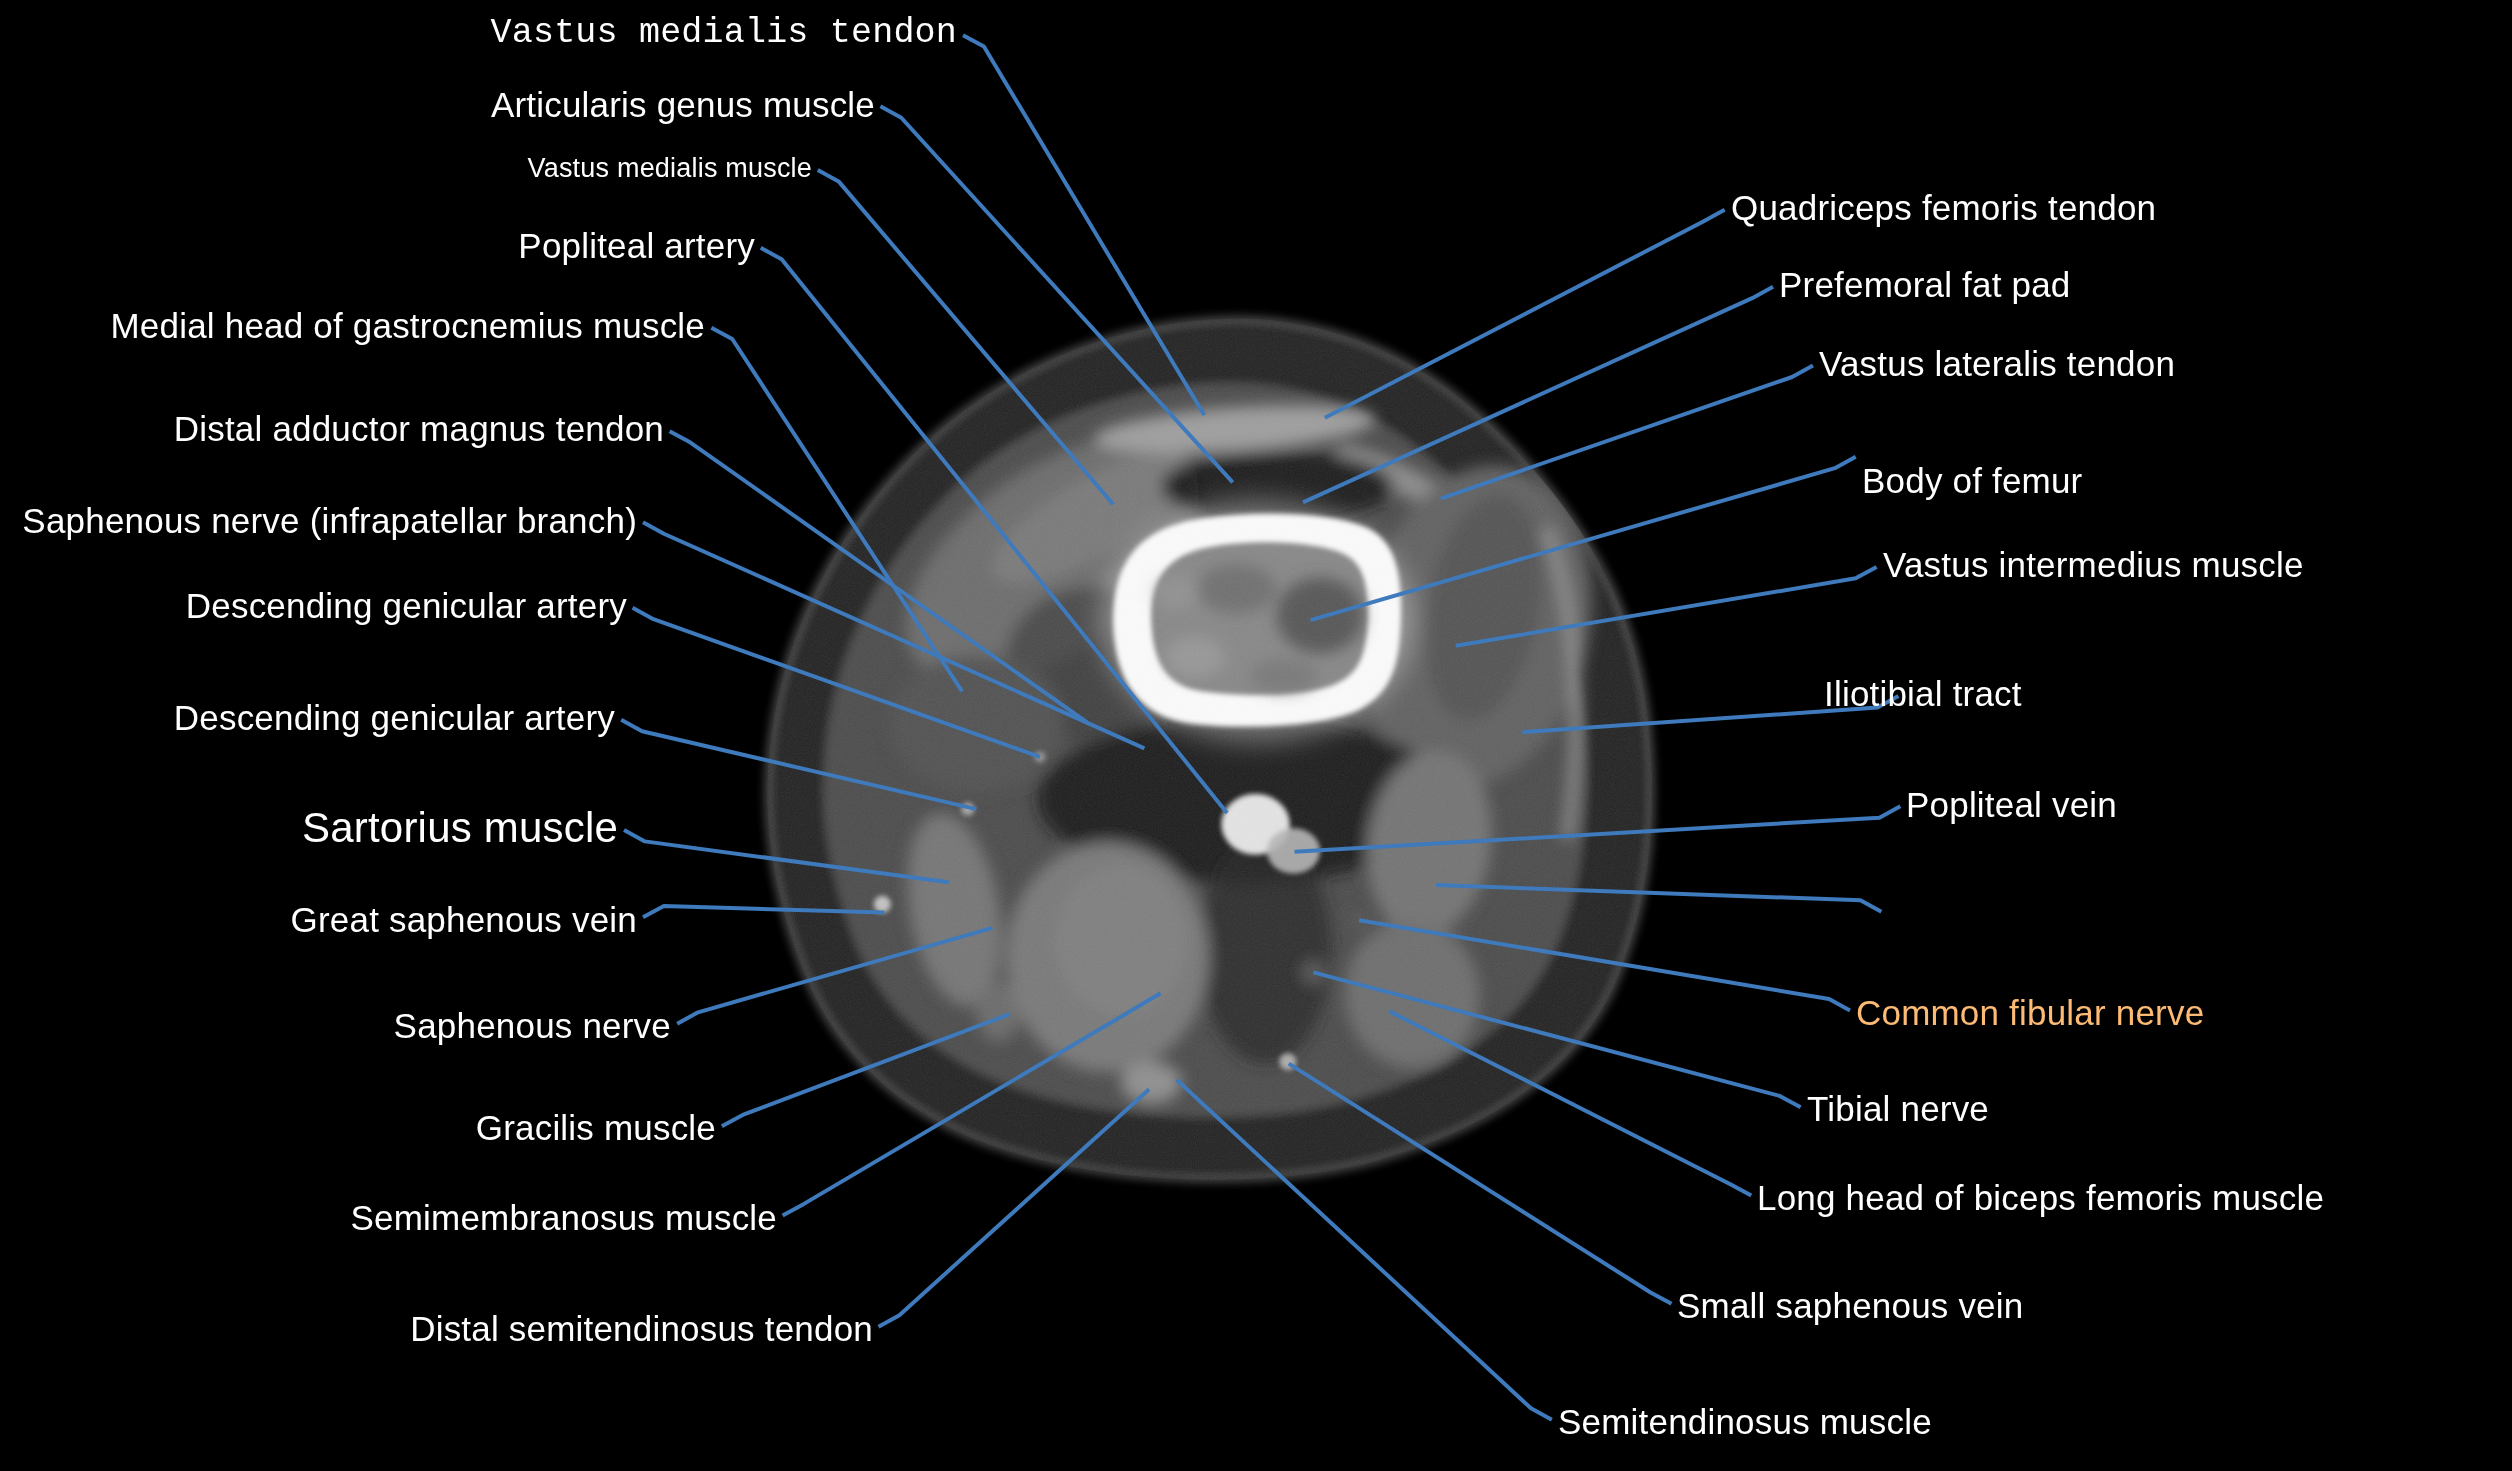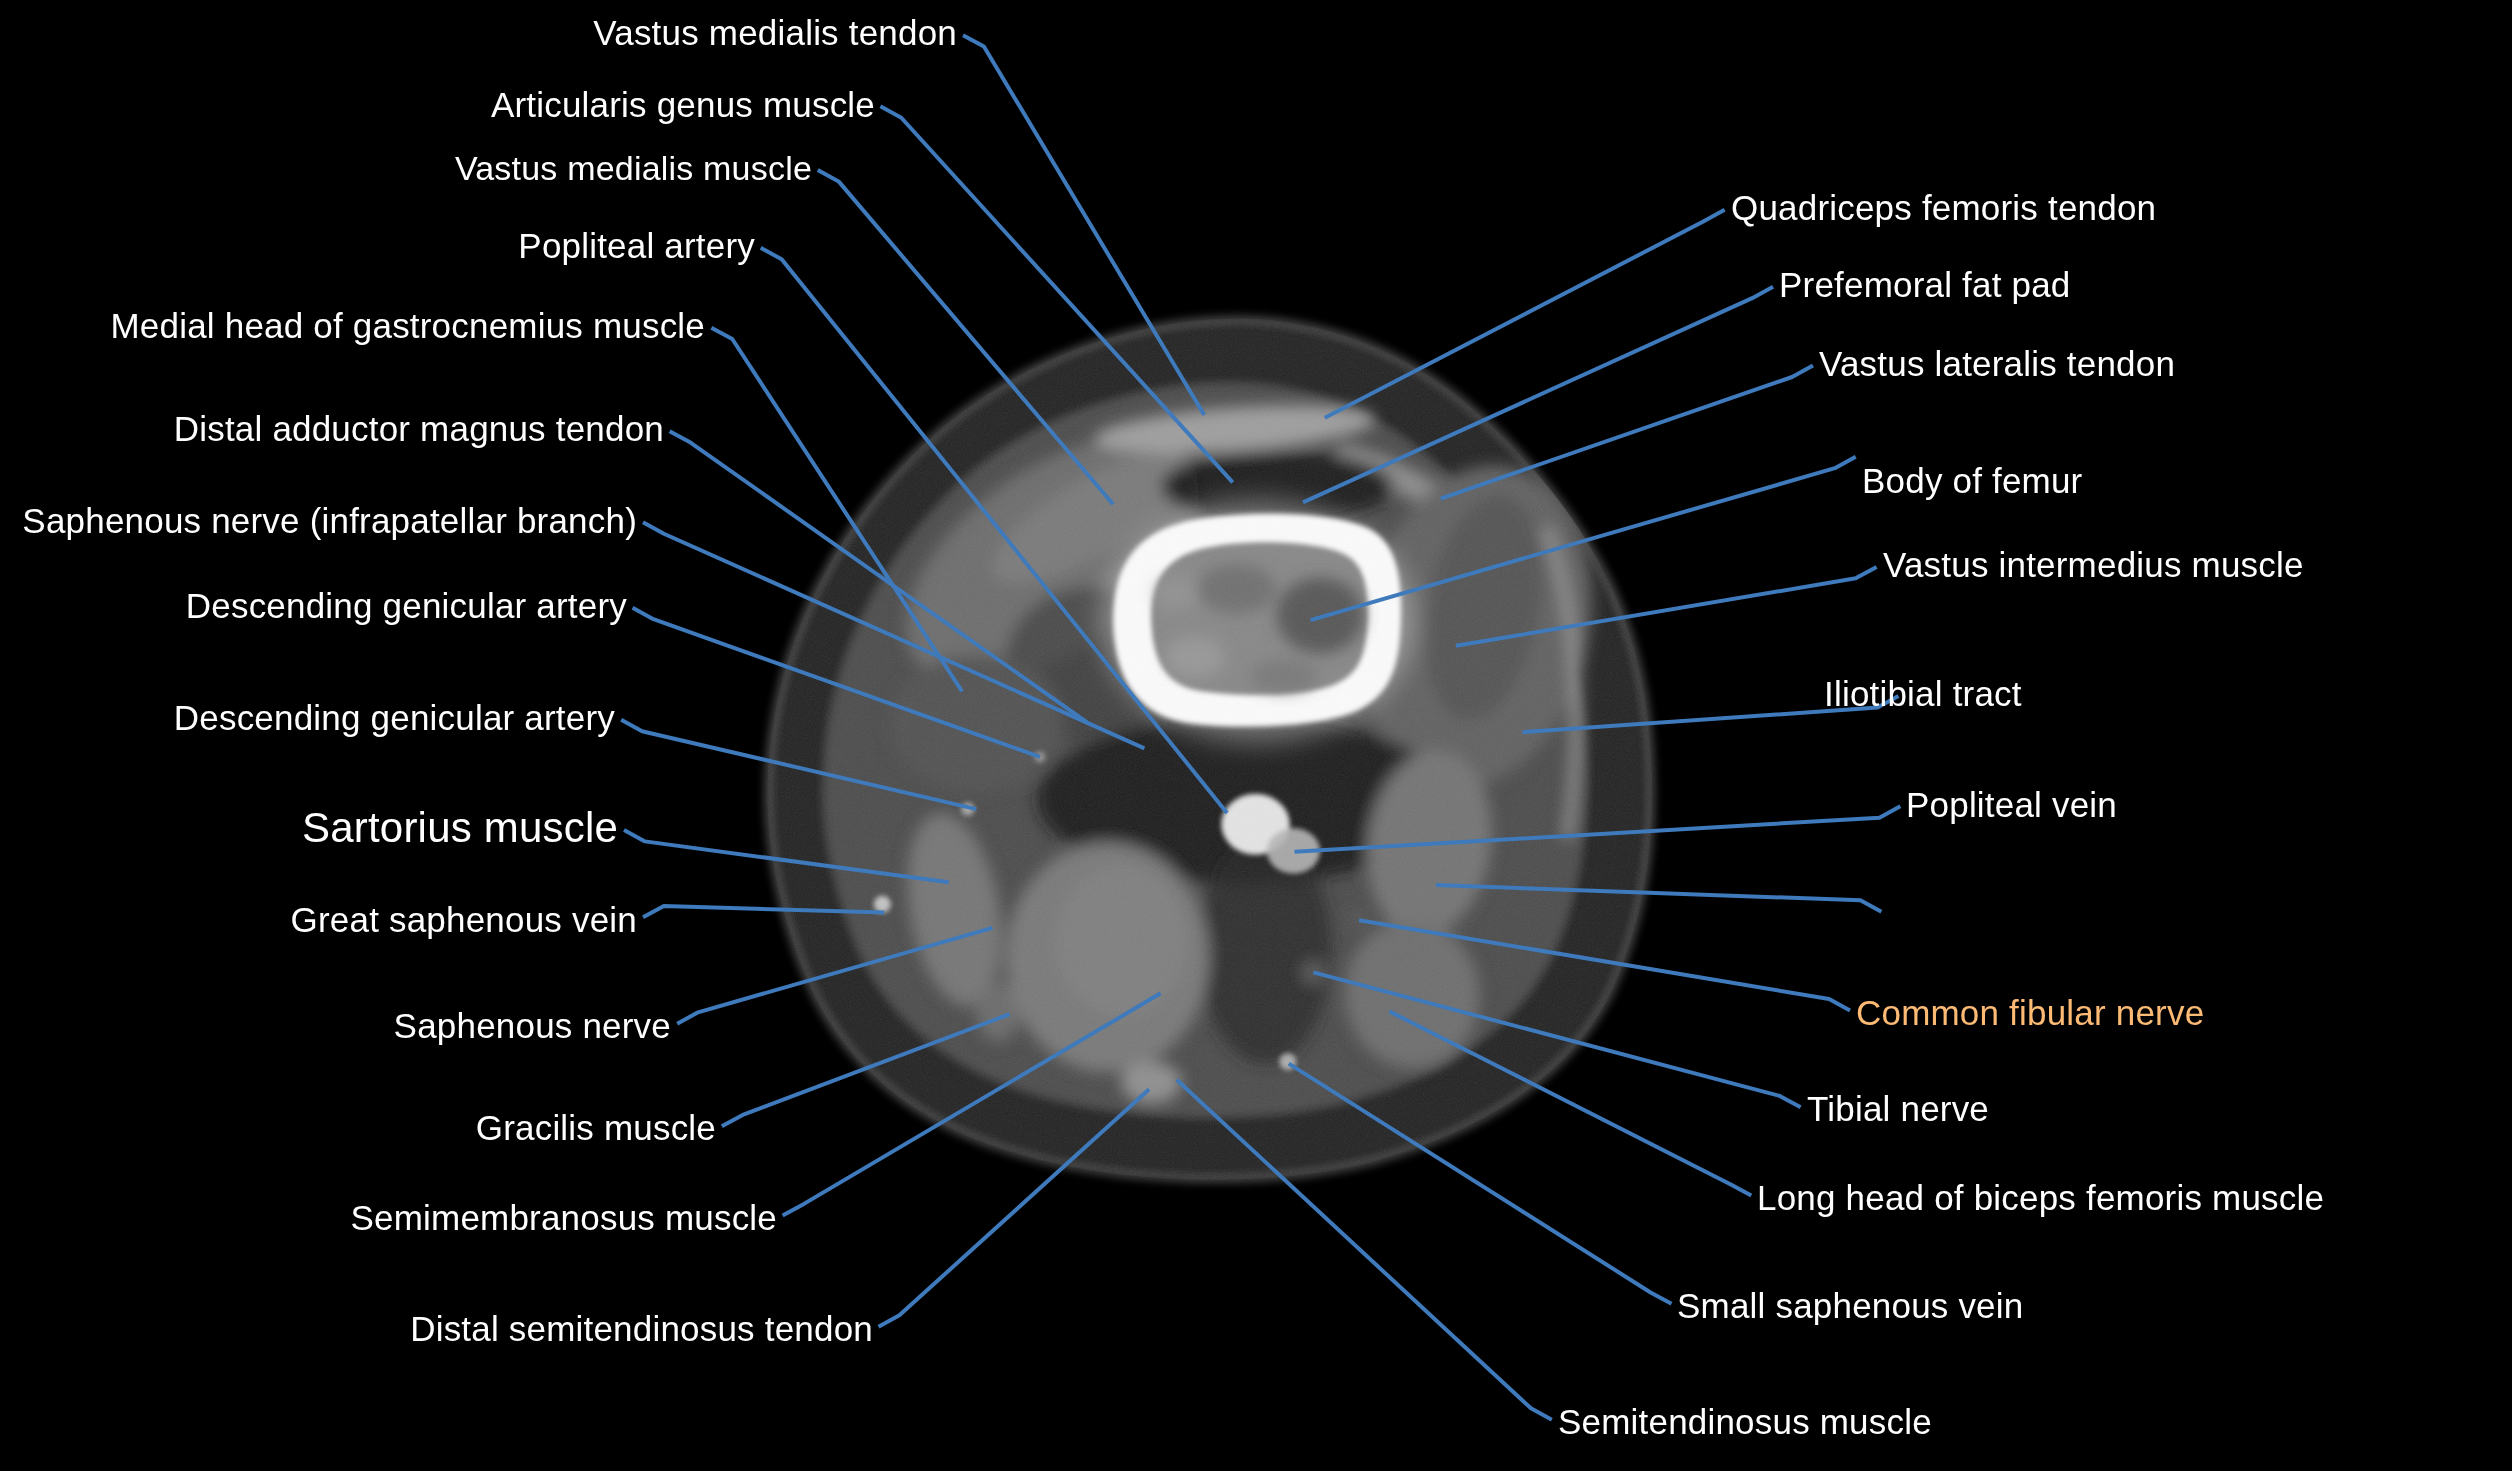--- a/index.html
+++ b/index.html
@@ -136,23 +136,23 @@
       <polyline points="2001,849 1979,861 1363,897" fill="none" stroke="#3e7abc" stroke-width="4.2" stroke-linejoin="round"></polyline>
       <polyline points="1981,960 1959,948 1512,932" fill="none" stroke="#3e7abc" stroke-width="4.2" stroke-linejoin="round"></polyline>
       <polyline points="1948,1064 1926,1052 1431,969" fill="none" stroke="#3e7abc" stroke-width="4.2" stroke-linejoin="round"></polyline>
       <polyline points="1896,1166 1874,1154 1383,1024" fill="none" stroke="#3e7abc" stroke-width="4.2" stroke-linejoin="round"></polyline>
       <polyline points="1844,1259 1822,1247 1463,1065" fill="none" stroke="#3e7abc" stroke-width="4.2" stroke-linejoin="round"></polyline>
       <polyline points="1760,1373 1738,1361 1357,1120" fill="none" stroke="#3e7abc" stroke-width="4.2" stroke-linejoin="round"></polyline>
       <polyline points="1634,1495 1612,1483 1239,1137" fill="none" stroke="#3e7abc" stroke-width="4.2" stroke-linejoin="round"></polyline>
     </svg>
 
   <div id="labels-layer">
-      <div class="ct-label left" style="top: 12.3px; color: rgb(255, 255, 255); font-size: 35px; right: 1555px;">Vastus medialis tendon</div>
+      <div class="ct-label left" style="top: 12.3px; color: rgb(255, 255, 255); font-size: 35px; right: 1555px; font-family: Liberation Mono, monospace;">Vastus medialis tendon</div>
       <div class="ct-label left" style="top: 84px; color: rgb(255, 255, 255); font-size: 35px; right: 1637px;">Articularis genus muscle</div>
-      <div class="ct-label left" style="top: 147px; color: rgb(255, 255, 255); font-size: 34px; right: 1700px;">Vastus medialis muscle</div>
+      <div class="ct-label left" style="top: 147px; color: rgb(255, 255, 255); font-size: 27px; right: 1700px;">Vastus medialis muscle</div>
       <div class="ct-label left" style="top: 225px; color: rgb(255, 255, 255); font-size: 35px; right: 1757px;">Popliteal artery</div>
       <div class="ct-label left" style="top: 305px; color: rgb(255, 255, 255); font-size: 35px; right: 1807px;">Medial head of gastrocnemius muscle</div>
       <div class="ct-label left" style="top: 408px; color: rgb(255, 255, 255); font-size: 35px; right: 1848px;">Distal adductor magnus tendon</div>
       <div class="ct-label left" style="top: 500px; color: rgb(255, 255, 255); font-size: 35px; right: 1875px;">Saphenous nerve (infrapatellar branch)</div>
       <div class="ct-label left" style="top: 585px; color: rgb(255, 255, 255); font-size: 35px; right: 1885px;">Descending genicular artery</div>
       <div class="ct-label left" style="top: 697px; color: rgb(255, 255, 255); font-size: 35px; right: 1897px;">Descending genicular artery</div>
       <div class="ct-label left" style="top: 807px; color: rgb(255, 255, 255); font-size: 42px; right: 1894px;">Sartorius muscle</div>
       <div class="ct-label left" style="top: 899px; color: rgb(255, 255, 255); font-size: 35px; right: 1875px;">Great saphenous vein</div>
       <div class="ct-label left" style="top: 1005px; color: rgb(255, 255, 255); font-size: 35px; right: 1841px;">Saphenous nerve</div>
       <div class="ct-label left" style="top: 1107px; color: rgb(255, 255, 255); font-size: 35px; right: 1796px;">Gracilis muscle</div>

